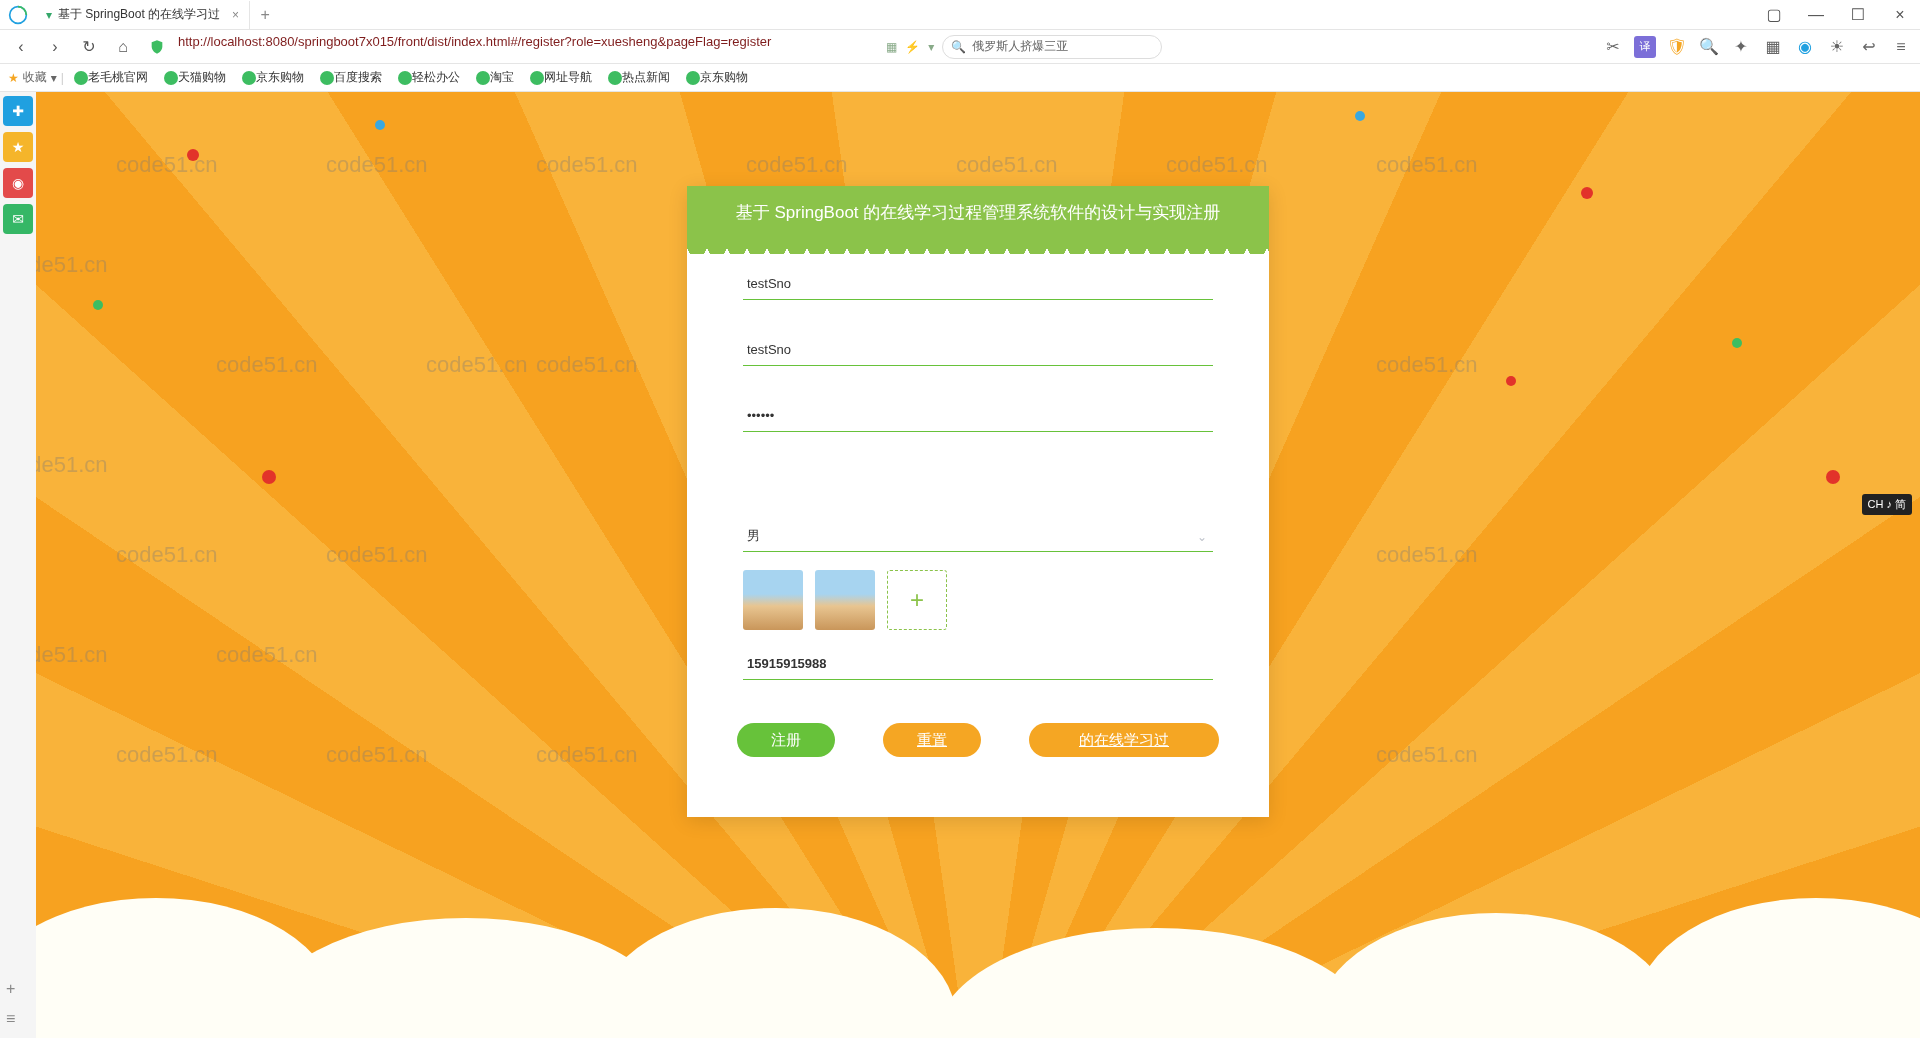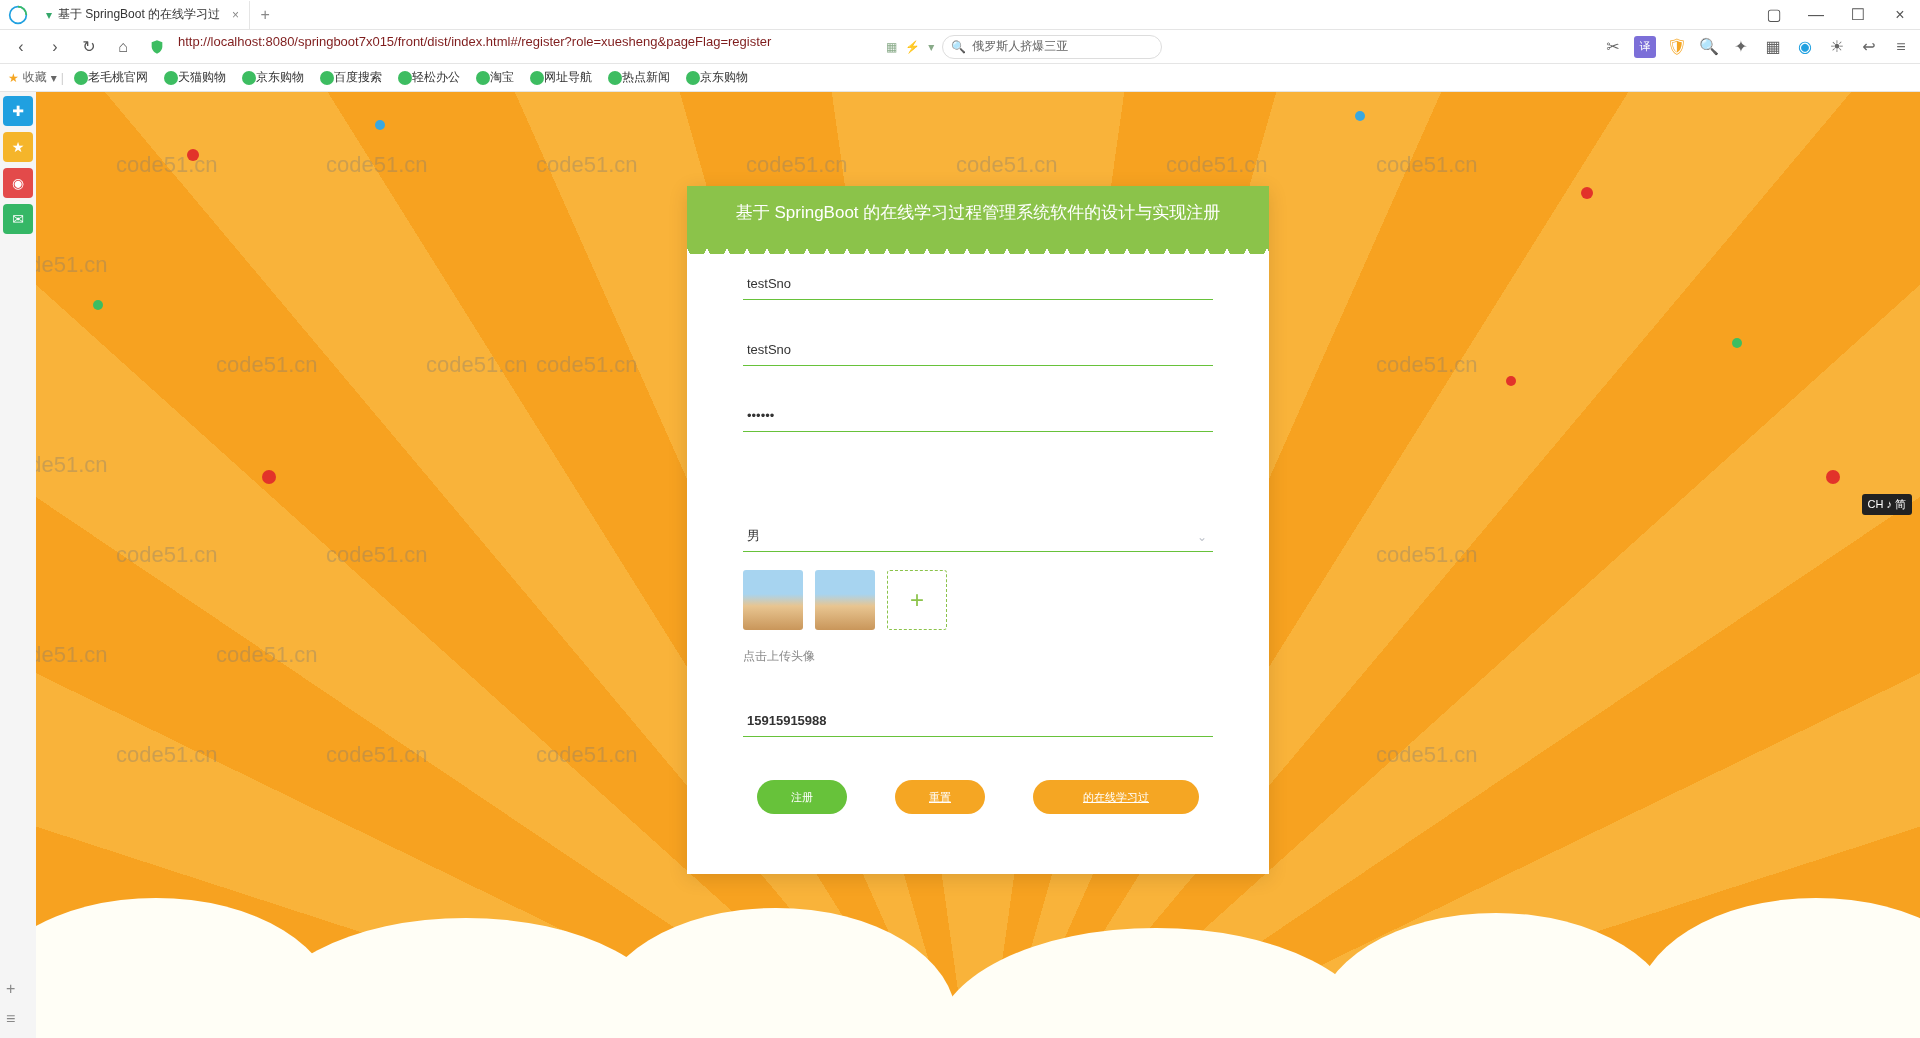--- a/index.html
+++ b/index.html
@@ -69,21 +69,21 @@
 .field { border:none; border-bottom:1px solid #67c23a; width:100%; padding:8px 4px; font-size:13px; color:#333; outline:none; margin-bottom:34px; background:transparent; }
 .select-wrap { position:relative; }
 .select-caret { position:absolute; right:6px; top:10px; color:#c0c4cc; font-size:12px; }
 
 .uploads { display:flex; gap:12px; margin-bottom:18px; }
 .thumb { width:60px; height:60px; background:linear-gradient(180deg,#a7d4f0 40%,#e8c591 60%,#c9965a); border-radius:3px; }
 .upload-add { width:60px; height:60px; border:1px dashed #8bc34a; border-radius:3px; display:flex; align-items:center; justify-content:center; color:#8bc34a; font-size:24px; }
 .upload-hint { font-size:12px; color:#888; margin-bottom:40px; }
 
 .btn-row { display:flex; justify-content:center; gap:48px; padding: 12px 0 0; }
-.btn { border:none; border-radius:20px; height:34px; padding:0 34px; font-size:11px; color:#fff; cursor:pointer; }
+.btn { border:none; border-radius:20px; height:34px; padding:0 34px; font-size:15px; color:#fff; cursor:pointer; }
 .btn-green { background:#67c23a; }
 .btn-orange { background:#f5a623;text-decoration:underline; }
 .btn-wide { padding:0 50px; }
 
 
 .ime { position:absolute; right:8px; top:402px; background:#222; color:#fff; font-size:11px; padding:3px 6px; border-radius:3px; z-index:20; }
 </style>
 </head>
 <body>
 
@@ -264,21 +264,20 @@
       <div class="select-wrap">
         <input class="field" readonly="" style="margin-bottom: 18px;" value="男">
         <span class="select-caret">⌄</span>
       </div>
 
       <div class="uploads">
         <div class="thumb"></div>
         <div class="thumb"></div>
         <div class="upload-add">+</div>
       </div>
-      <div class="upload-hint">点击上传头像</div>
 
       <input class="field" style="margin-bottom: 21px; font-weight: bold;" value="15915915988">
     </div>
 
     <div class="btn-row">
       <button class="btn btn-green">注册</button>
       <button class="btn btn-orange">重置</button>
       <button class="btn btn-orange btn-wide">的在线学习过</button>
     </div>
   </div>

